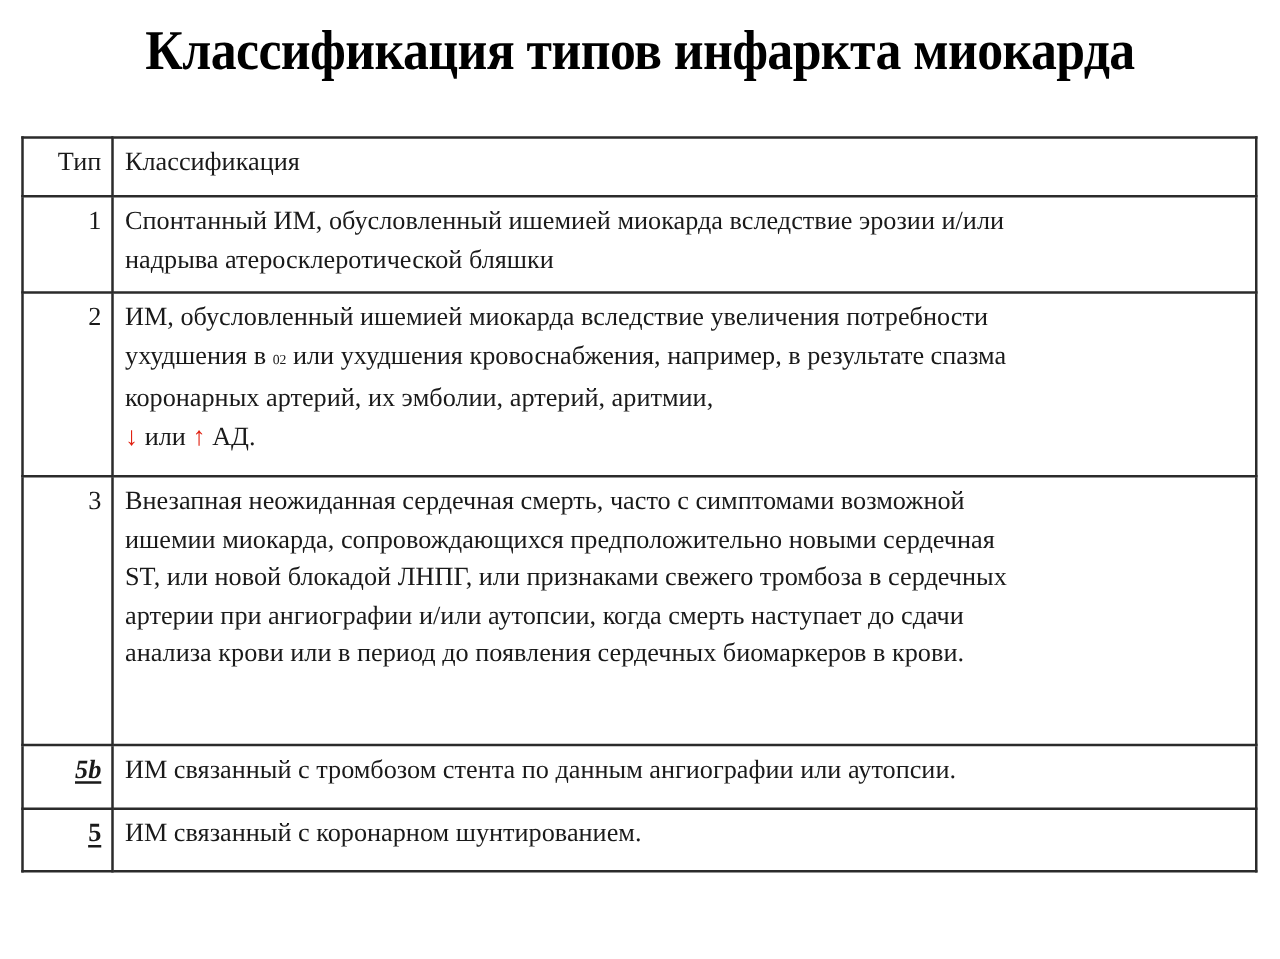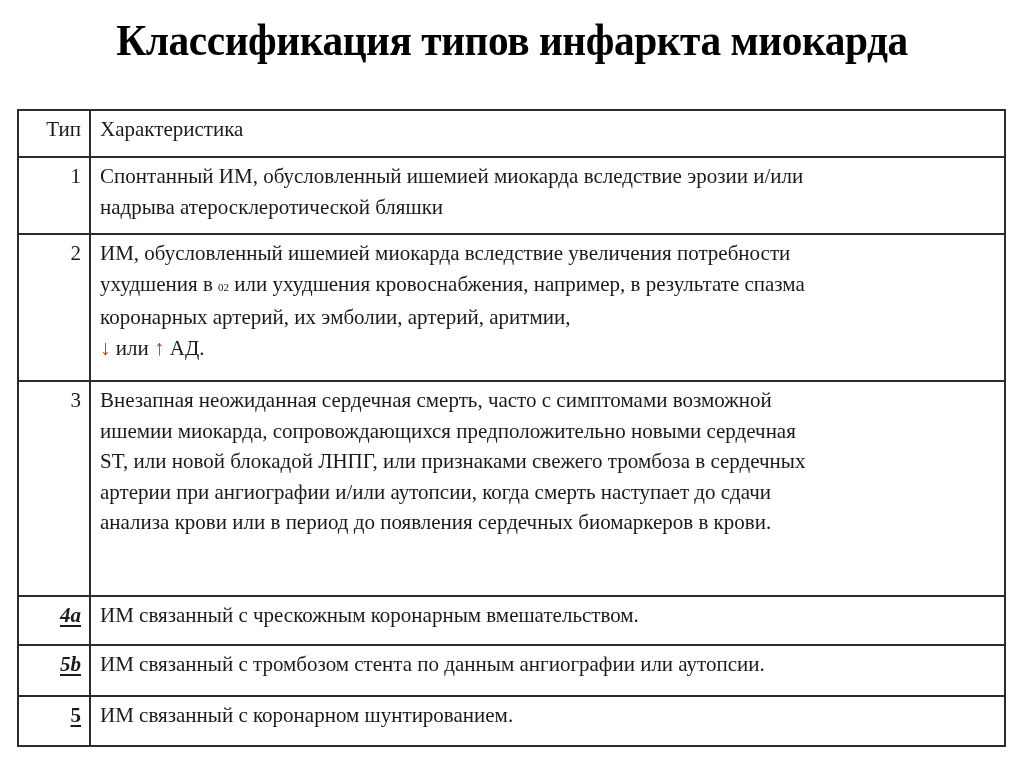--- a/index.html
+++ b/index.html
@@ -27,21 +27,21 @@
 </style>
 </head>
 <body>
 
 <div class="title">Классификация типов инфаркта миокарда</div>
 
 <table class="cls">
   <tbody>
       <tr class="h-head">
     <td class="type">Тип</td>
-    <td class="desc">Характеристика</td>
+    <td class="desc">Классификация</td>
   </tr>
 
   <tr class="h-1">
     <td class="type">1</td>
     <td class="desc">
       <div>Спонтанный ИМ, обусловленный ишемией миокарда вследствие эрозии и/или</div>
       <div>надрыва атеросклеротической бляшки</div>
     </td>
   </tr>
 
@@ -59,24 +59,20 @@
     <td class="type">3</td>
     <td class="desc">
       <div>Внезапная неожиданная сердечная смерть, часто с симптомами возможной</div>
       <div>ишемии миокарда, сопровождающихся предположительно новыми сердечная</div>
       <div>ST, или новой блокадой ЛНПГ, или признаками свежего тромбоза в сердечных</div>
       <div>артерии при ангиографии и/или аутопсии, когда смерть наступает до сдачи</div>
       <div>анализа крови или в период до появления сердечных биомаркеров в крови.</div>
     </td>
   </tr>
 
-  <tr class="h-4a">
-    <td class="type bold">4a</td>
-    <td class="desc">ИМ связанный с чрескожным коронарным вмешательством.</td>
-  </tr>
 
   <tr class="h-4b">
     <td class="type bold">5b</td>
     <td class="desc">ИМ связанный с тромбозом стента по данным ангиографии или аутопсии.</td>
   </tr>
 
   <tr class="h-5">
     <td class="type bold" style="font-style:normal;">5</td>
     <td class="desc">ИМ связанный с коронарном шунтированием.</td>
   </tr>

